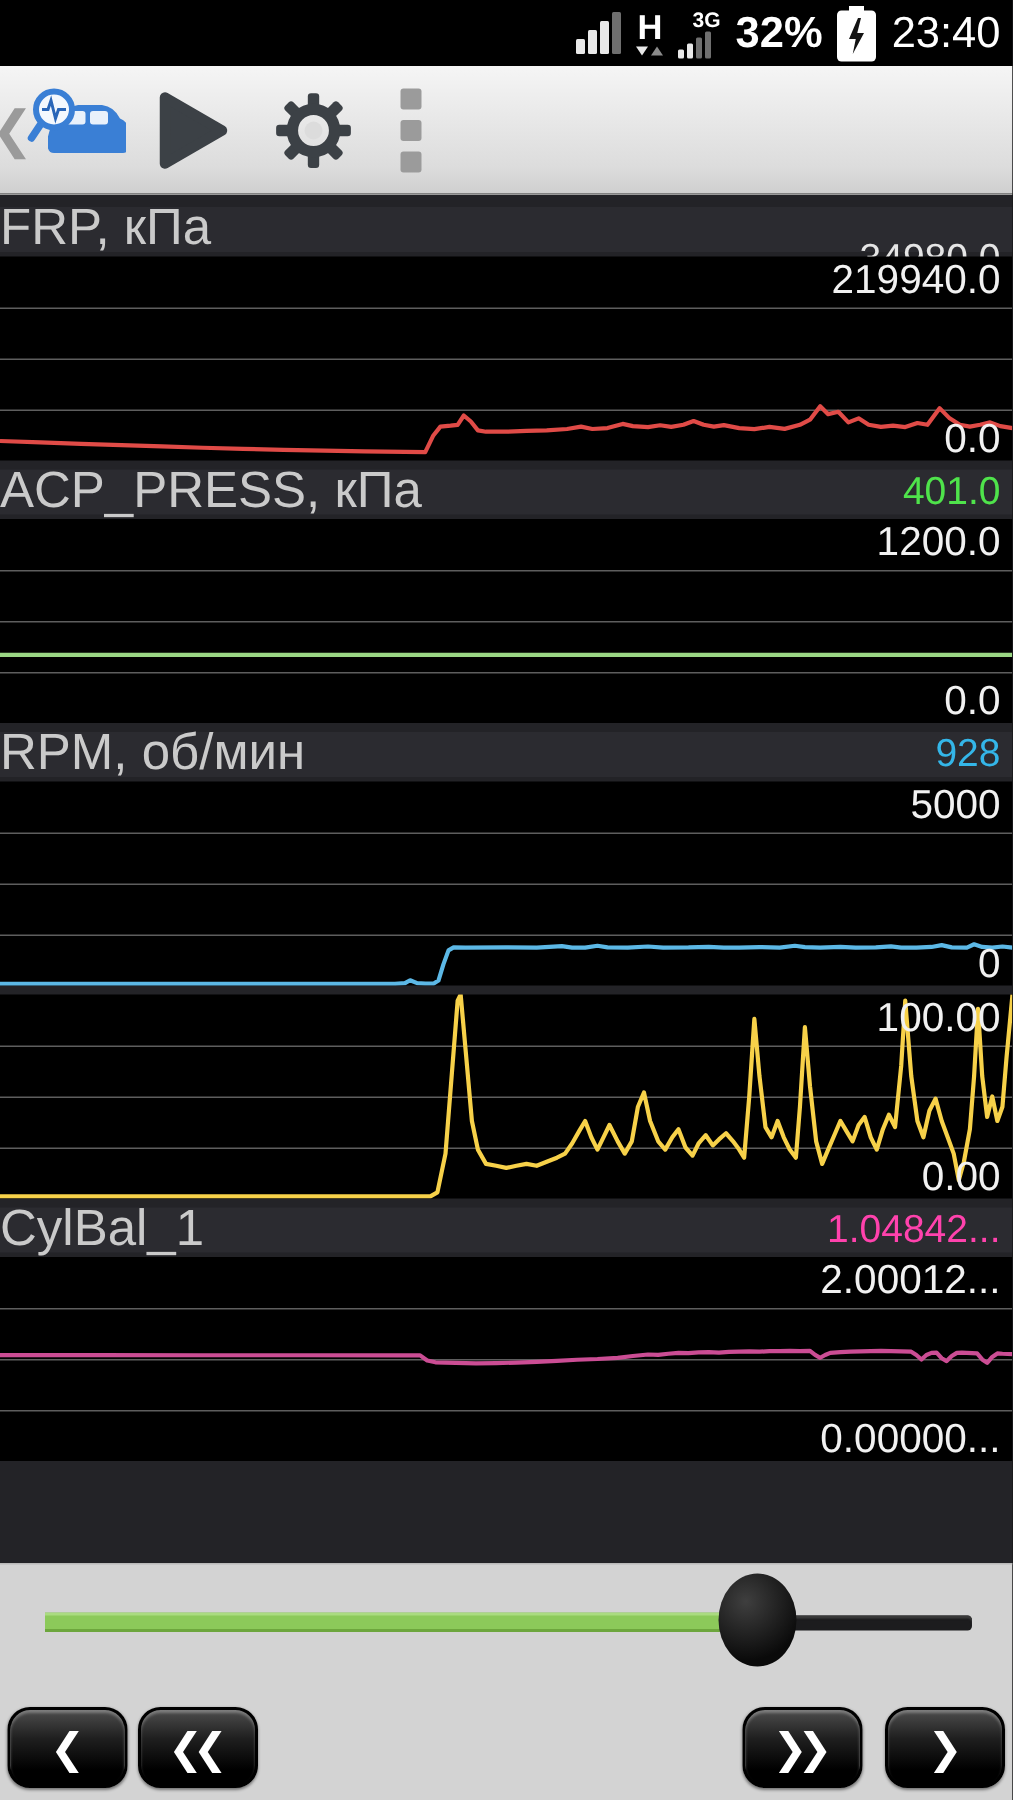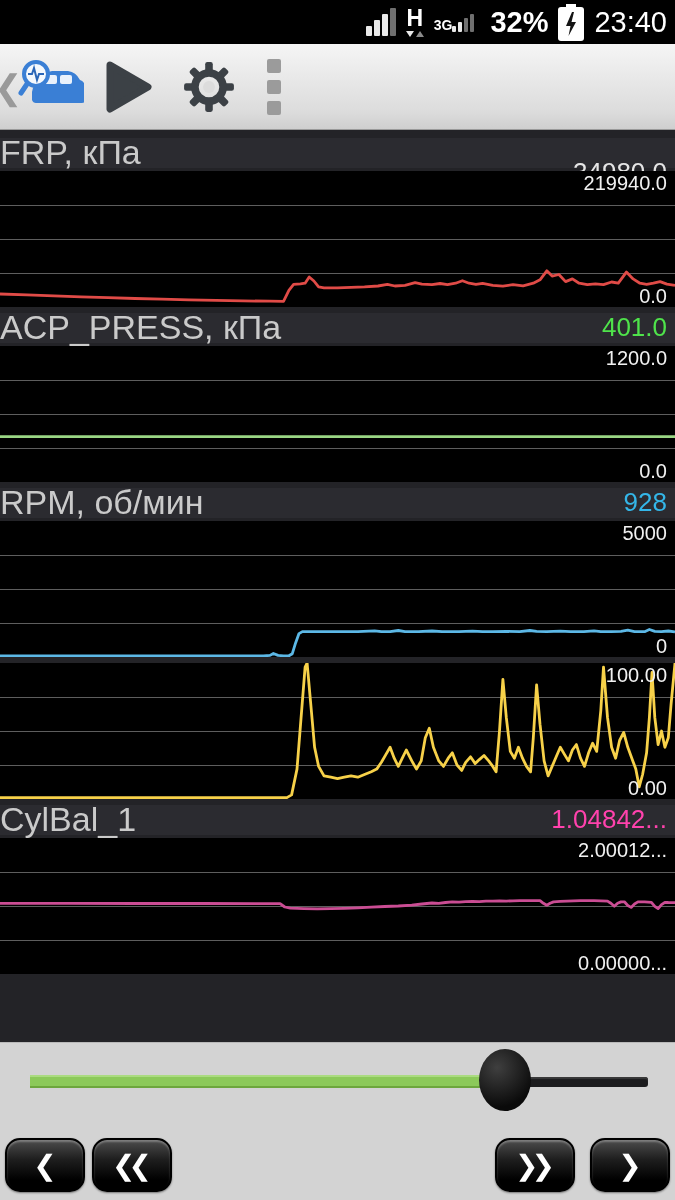--- a/index.html
+++ b/index.html
@@ -11,21 +11,21 @@
     display:flex; align-items:center; justify-content:flex-end; gap:10px; padding-right:8px; }
   .sig { display:flex; align-items:flex-end; gap:2px; }
   .sig i { display:block; width:6px; border-radius:1px; }
   .sig .b1{height:10px;} .sig .b2{height:16px;} .sig .b3{height:22px;} .sig .b4{height:28px;}
   .sig .on{background:#e9e9e9;} .sig .off{background:#6f6f6f;}
   .hnet { display:flex; flex-direction:column; align-items:center; line-height:1; }
   .hnet .h { color:#fff; font-size:23px; font-weight:bold; }
   .hnet .arr { display:flex; gap:2px; margin-top:1px; }
   .tri-d { width:0; height:0; border-left:4px solid transparent; border-right:4px solid transparent; border-top:6px solid #e9e9e9; }
   .tri-u { width:0; height:0; border-left:4px solid transparent; border-right:4px solid transparent; border-bottom:6px solid #8b8b8b; }
-  .g3 { display:flex; flex-direction:row; align-items:flex-end; line-height:1; }
+  .g3 { display:flex; flex-direction:column; align-items:flex-end; line-height:1; }
   .g3 .t { color:#fff; font-size:14px; font-weight:bold; letter-spacing:0; }
   .g3 .sig { margin-top:1px; margin-right:6px; }
   .g3 .sig i{ width:4px; }
   .g3 .sb1{height:6px;} .g3 .sb2{height:10px;} .g3 .sb3{height:14px;} .g3 .sb4{height:18px;}
   .pct { color:#fff; font-size:29px;font-weight:bold; }
   .batt { position:relative; width:26px; height:37px; }
   .batt .nub { position:absolute; top:0; left:8px; width:10px; height:4px; background:#fff; }
   .batt .body { position:absolute; top:3px; left:0; width:26px; height:34px; background:#fff; border-radius:3px; }
   .batt svg { position:absolute; top:3px; left:0; }
   .clock { color:#fff; font-size:29px; }
@@ -45,21 +45,21 @@
   .charts { position:absolute; top:130px; left:0; width:675px; height:912px; background:#232327; overflow:hidden; padding-top:8px; }
   .panel { margin-bottom:6px; }
   .panel-header { position:relative; height:30px; background:#2b2b30; margin-bottom:3px; }
   .panel-title { position:absolute; left:0; right:0; top:50%; transform:translateY(-52%);
     color:#cacaca; font-size:34px; }
   .panel-value { position:absolute; right:8px; top:50%; transform:translateY(-52%); font-size:26px; }
   .panel-chart { position:relative; height:136px; background:#000; }
   .gridline { position:absolute; left:0; right:0; height:1px; background:#5e5e5e; }
   .g25{top:25%;} .g50{top:50%;} .g75{top:75%;}
   .panel-chart svg { position:absolute; inset:0; width:100%; height:100%; }
-  .lbl { position:absolute; right:8px; color:#f1f1f1; font-size:20px; line-height:1; }
+  .lbl { position:absolute; right:8px; color:#f1f1f1; font-size:27px; line-height:1; }
   .lbl.max { top:2px; } .lbl.min { bottom:1px; }
 
   
   .bottom-bar { position:absolute; top:1042px; left:0; width:675px; height:158px; background:#d3d3d3; border-top:1px solid #b9b9b9; }
   .track-green { position:absolute; left:30px; top:32px; width:474px; height:13px; background:#8cc95a;
     box-shadow:inset 0 2px 0 #aadb80, inset 0 -2px 0 #6da63d; }
   .track-dark { position:absolute; left:500px; top:34px; width:148px; height:10px; background:#1c1c1e; border-radius:3px;
     box-shadow:inset 0 2px 1px #3a3a3a; }
   .thumb { position:absolute; left:479px; top:6px; width:52px; height:62px; border-radius:50%;
     background:radial-gradient(circle at 35% 30%, #3f3f3f, #0a0a0a 72%); }

